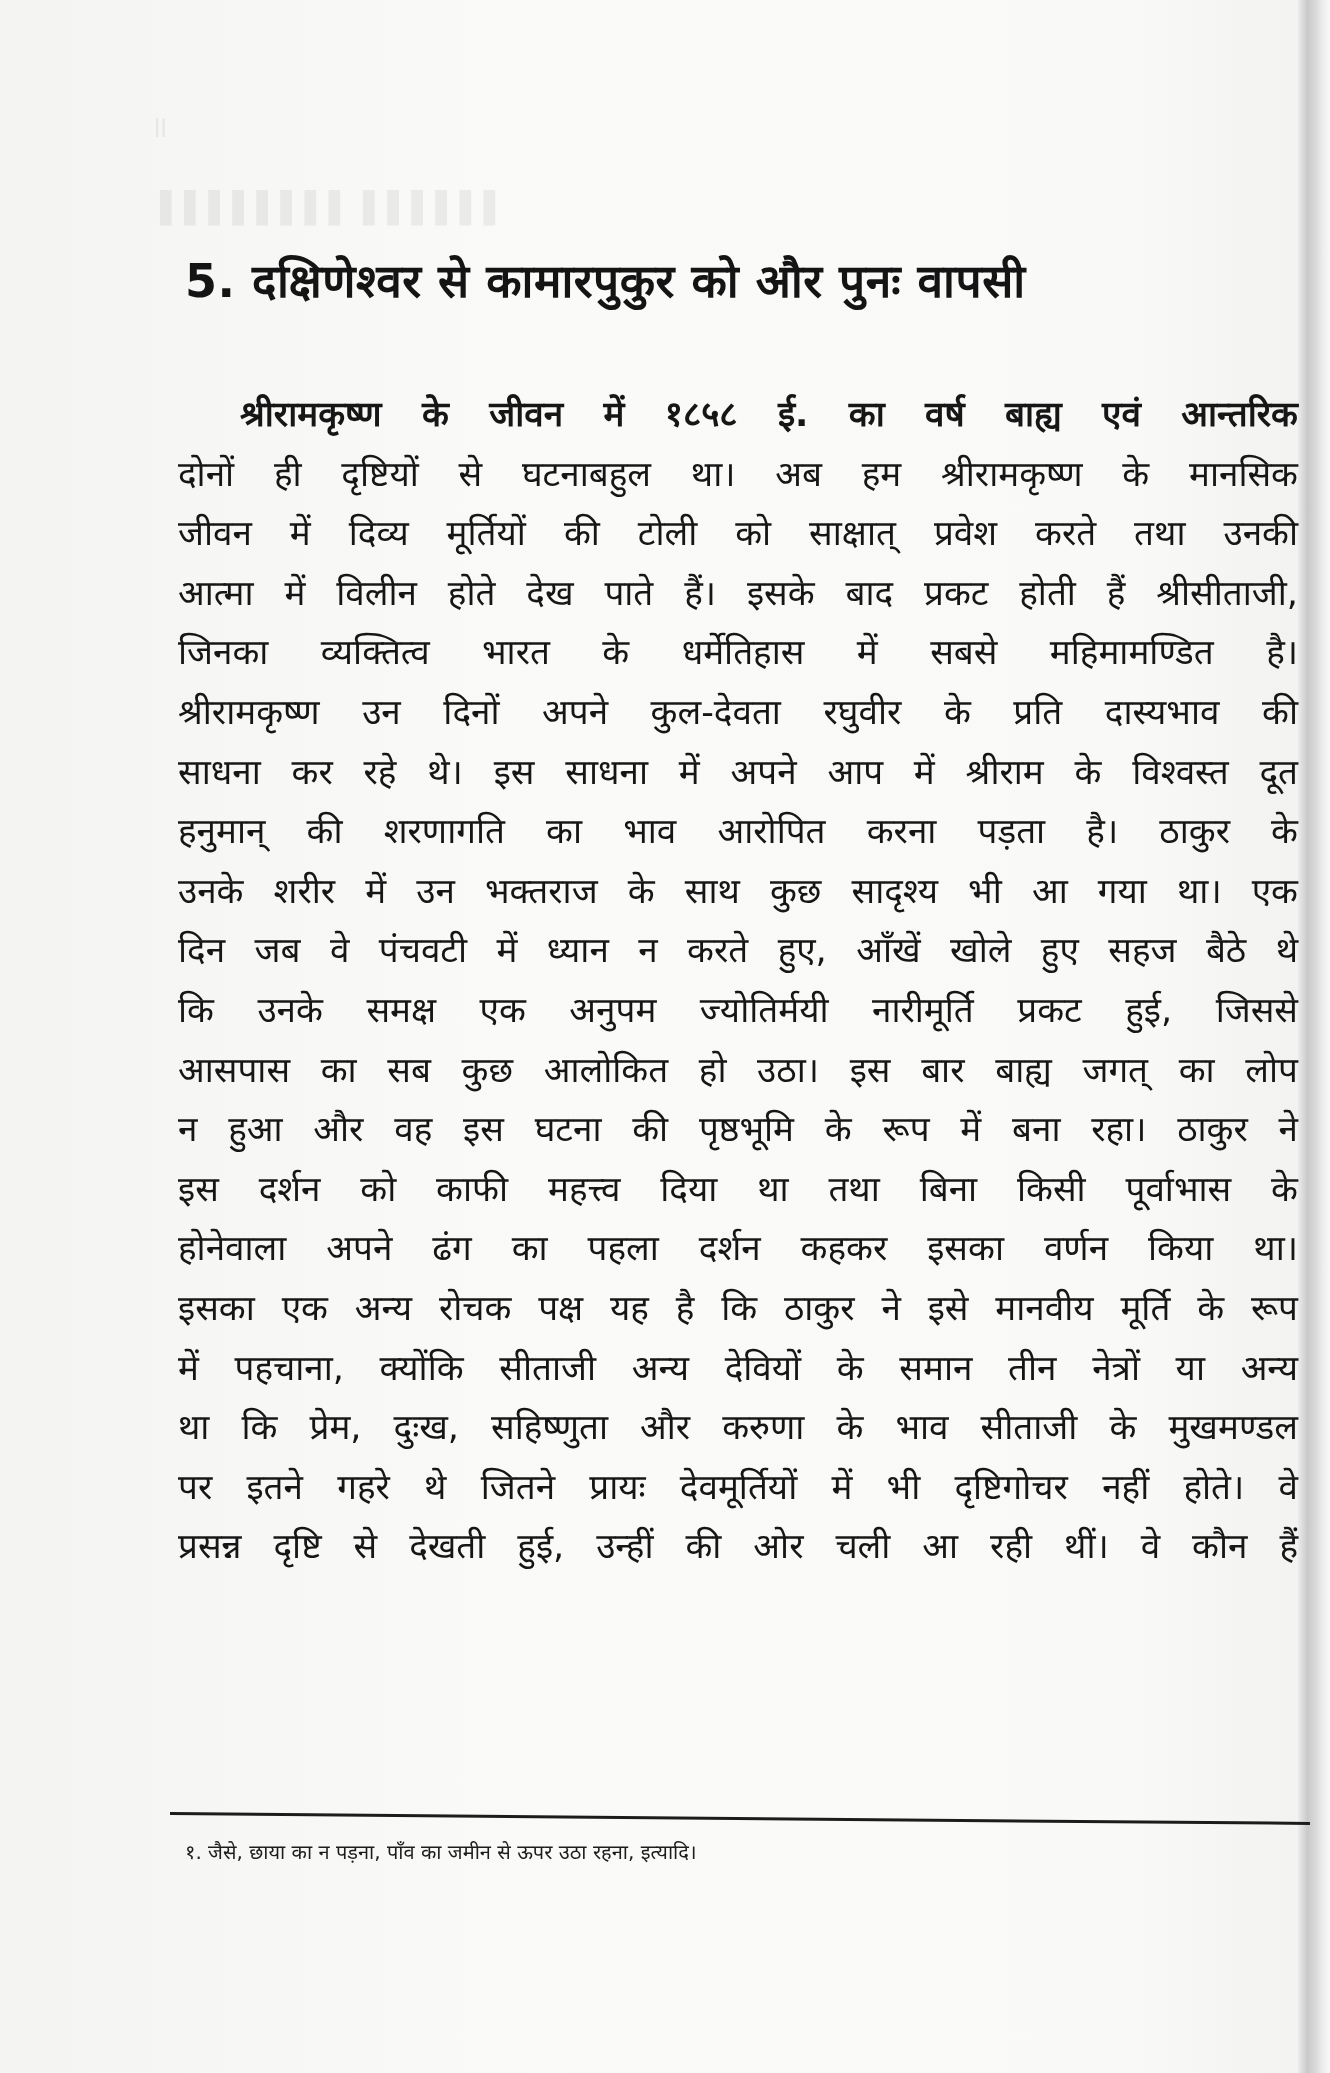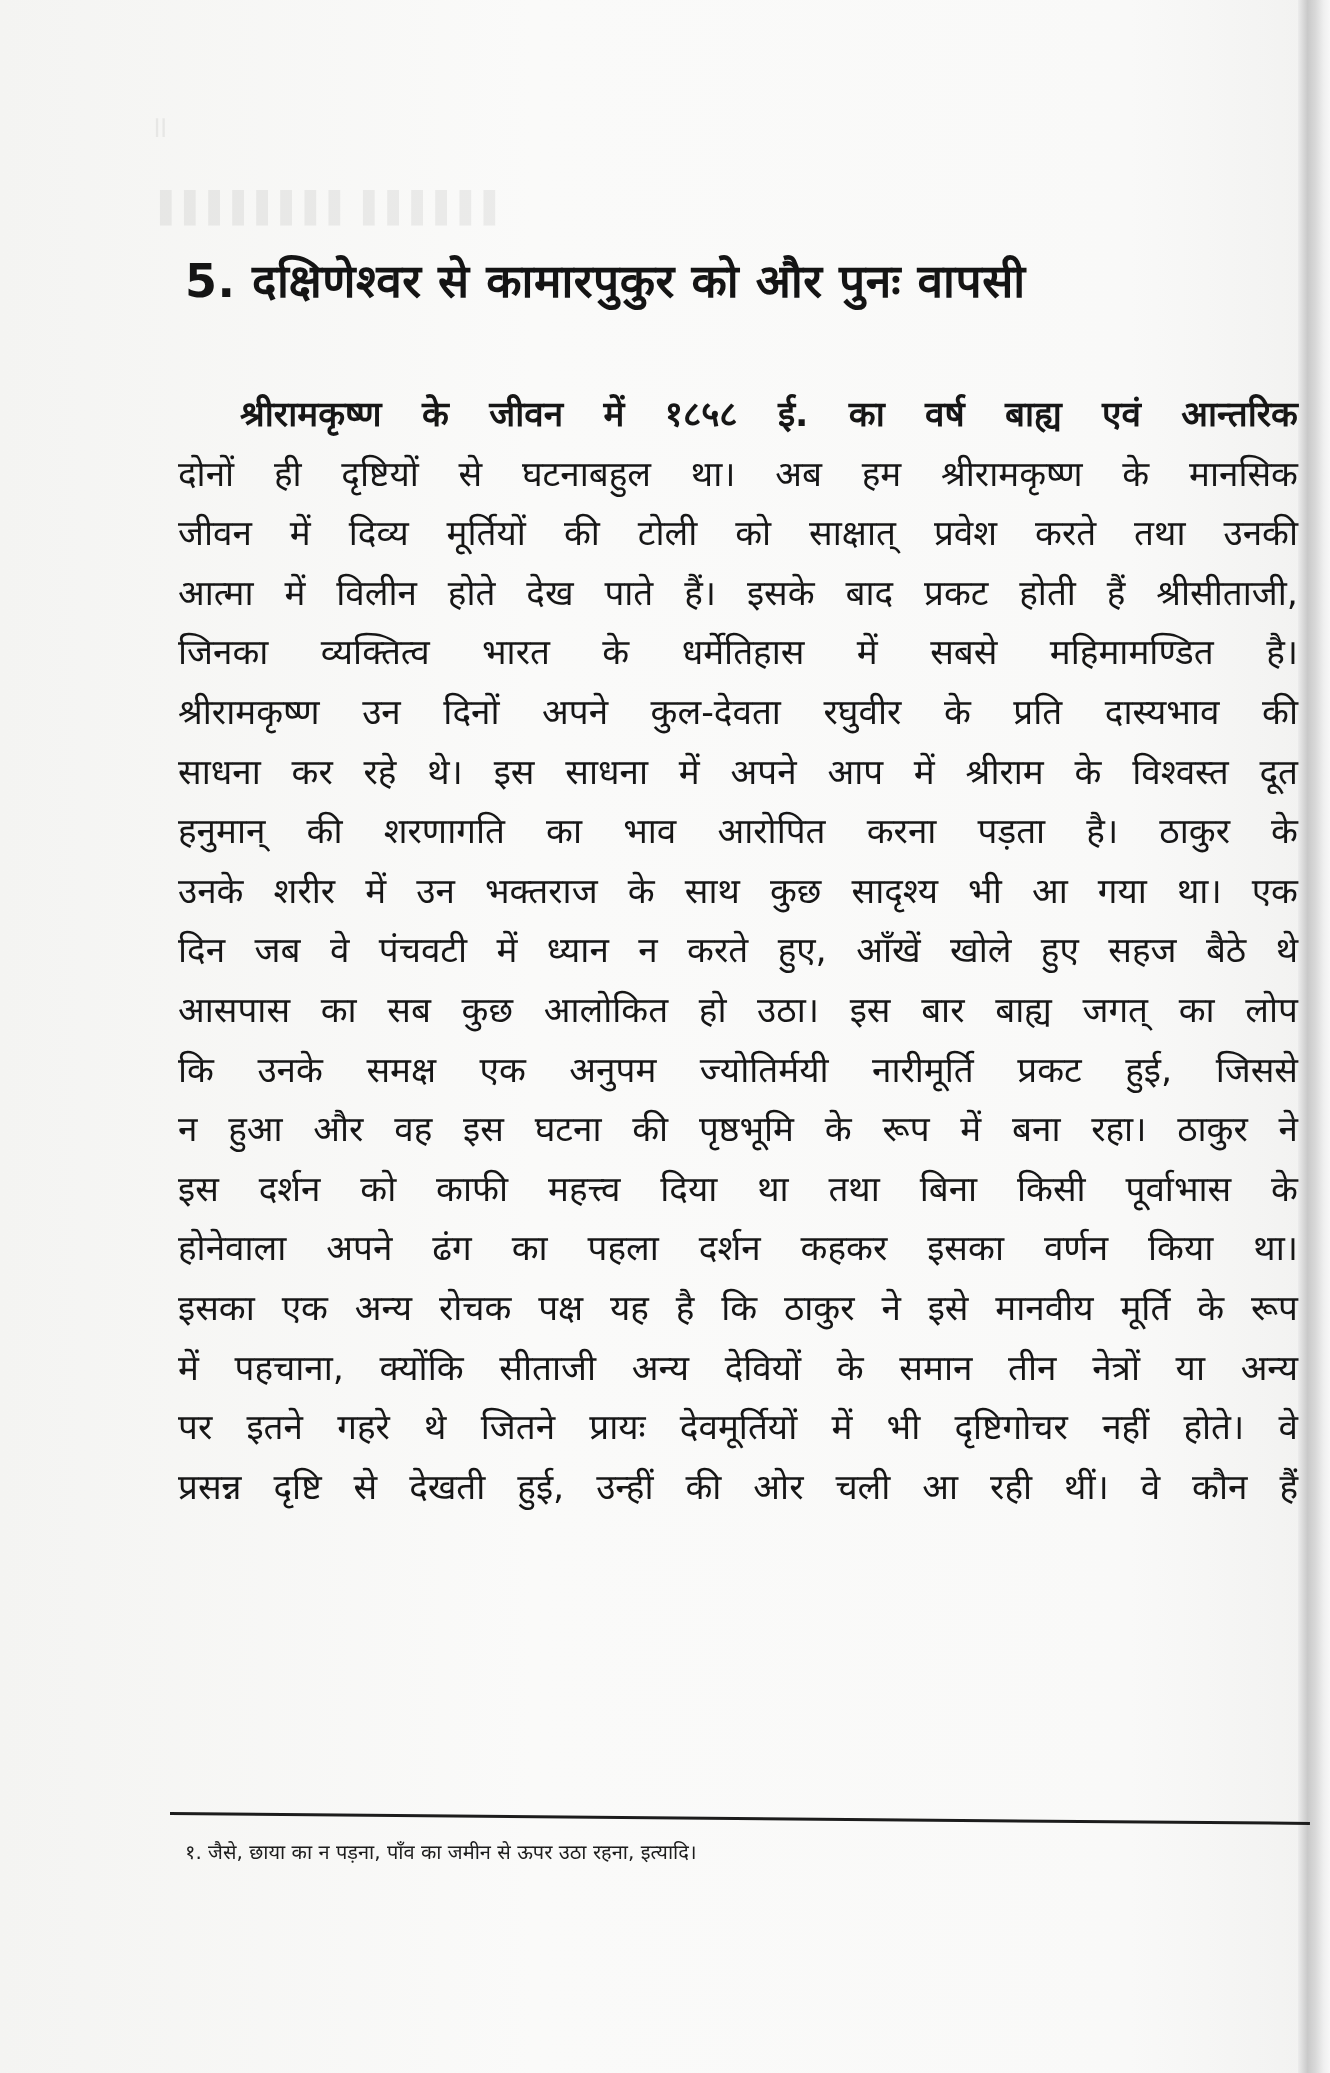--- a/index.html
+++ b/index.html
@@ -110,27 +110,28 @@
     <div class="line indent">श्रीरामकृष्ण के जीवन में १८५८ ई. का वर्ष बाह्य एवं आन्तरिक</div>
     <div class="line">दोनों ही दृष्टियों से घटनाबहुल था। अब हम श्रीरामकृष्ण के मानसिक</div>
     <div class="line">जीवन में दिव्य मूर्तियों की टोली को साक्षात् प्रवेश करते तथा उनकी</div>
     <div class="line">आत्मा में विलीन होते देख पाते हैं। इसके बाद प्रकट होती हैं श्रीसीताजी,</div>
     <div class="line">जिनका व्यक्तित्व भारत के धर्मेतिहास में सबसे महिमामण्डित है।</div>
     <div class="line">श्रीरामकृष्ण उन दिनों अपने कुल-देवता रघुवीर के प्रति दास्यभाव की</div>
     <div class="line">साधना कर रहे थे। इस साधना में अपने आप में श्रीराम के विश्वस्त दूत</div>
     <div class="line">हनुमान् की शरणागति का भाव आरोपित करना पड़ता है। ठाकुर के</div>
     <div class="line">उनके शरीर में उन भक्तराज के साथ कुछ सादृश्य भी आ गया था। एक</div>
     <div class="line">दिन जब वे पंचवटी में ध्यान न करते हुए, आँखें खोले हुए सहज बैठे थे</div>
+    <div class="line">कि उनके समक्ष एक अनुपम ज्योतिर्मयी नारीमूर्ति प्रकट हुई, जिससे</div>
     <div class="line">आसपास का सब कुछ आलोकित हो उठा। इस बार बाह्य जगत् का लोप</div>
-    <div class="line">कि उनके समक्ष एक अनुपम ज्योतिर्मयी नारीमूर्ति प्रकट हुई, जिससे</div>
     <div class="line">न हुआ और वह इस घटना की पृष्ठभूमि के रूप में बना रहा। ठाकुर ने</div>
     <div class="line">इस दर्शन को काफी महत्त्व दिया था तथा बिना किसी पूर्वाभास के</div>
     <div class="line">होनेवाला अपने ढंग का पहला दर्शन कहकर इसका वर्णन किया था।</div>
     <div class="line">इसका एक अन्य रोचक पक्ष यह है कि ठाकुर ने इसे मानवीय मूर्ति के रूप</div>
     <div class="line">में पहचाना, क्योंकि सीताजी अन्य देवियों के समान तीन नेत्रों या अन्य</div>
+    <div class="line">था कि प्रेम, दुःख, सहिष्णुता और करुणा के भाव सीताजी के मुखमण्डल</div>
     <div class="line">पर इतने गहरे थे जितने प्रायः देवमूर्तियों में भी दृष्टिगोचर नहीं होते। वे</div>
     <div class="line">प्रसन्न दृष्टि से देखती हुई, उन्हीं की ओर चली आ रही थीं। वे कौन हैं</div>
   </div>
 
   <div class="footnote-rule"></div>
 
   <div class="footnote">१. जैसे, छाया का न पड़ना, पाँव का जमीन से ऊपर उठा रहना, इत्यादि।</div>
 
 </div>
 

